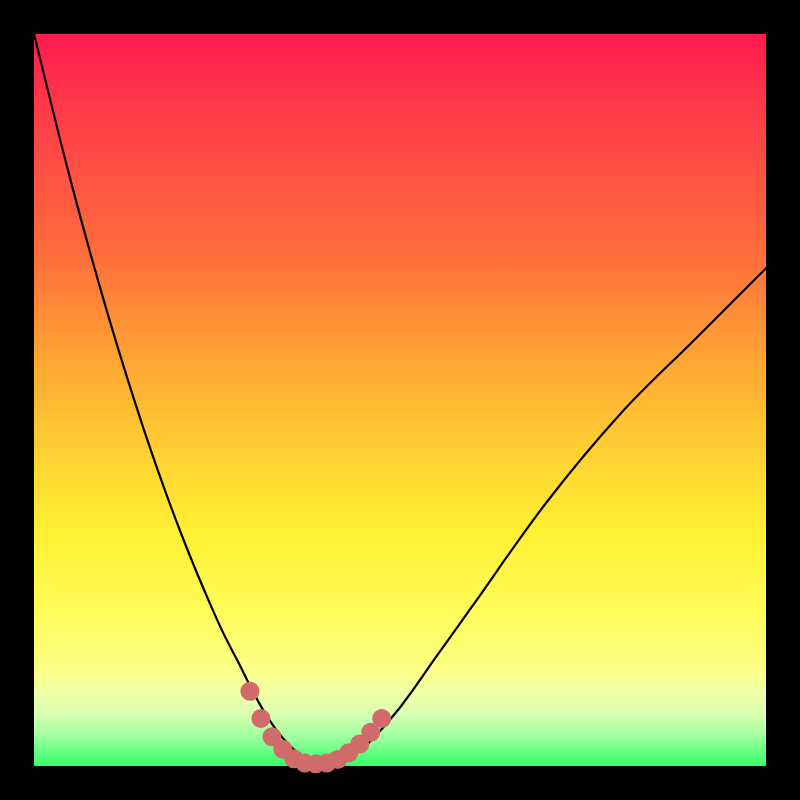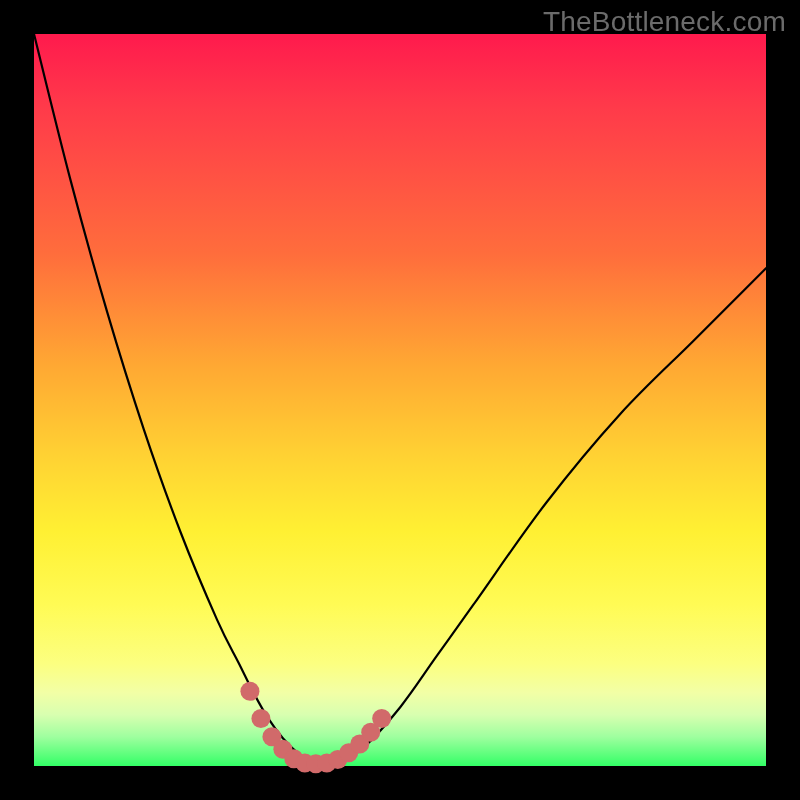--- a/index.html
+++ b/index.html
@@ -58,21 +58,20 @@
     top: 0;
     width: 732px;
     height: 732px;
     overflow: visible;
   }
 </style>
 </head>
 <body>
 
 <div class="frame">
-  <div class="watermark">TheBottleneck.com</div>
 
   <div class="plot">
     <svg class="curves" viewBox="0 0 732 732" preserveAspectRatio="none">
       <path id="curve-path" fill="none" stroke="#000000" stroke-width="2.2" stroke-linecap="round" d="M 0,0 C 6.588,26.351999999999993 23.424,96.33119999999997 36.6,146.39999999999998 C 49.776,196.4688 60.02400000000001,233.3616 73.2,278.16 C 86.376,322.95840000000004 96.624,355.75199999999995 109.8,395.28 C 122.976,434.808 133.22400000000002,463.50239999999997 146.4,497.76 C 159.576,532.0176 172.4592,561.8832 183,585.6 C 193.5408,609.3168000000001 198.372,616.344 204.96,629.52 C 211.548,642.6959999999999 214.3296,648.918 219.6,658.8 C 224.8704,668.6819999999999 228.9696,676.2508799999999 234.24,684.42 C 239.5104,692.58912 243.60960000000003,697.99128 248.88000000000002,704.184 C 254.15040000000002,710.37672 258.2496,714.47592 263.52,718.824 C 268.7904,723.1720799999999 272.88960000000003,726.3636 278.16,728.34 C 283.4304,730.3164 287.5296,730.06752 292.8,729.804 C 298.0704,729.54048 300.852,729.77472 307.44,726.876 C 314.028,723.97728 318.85920000000004,723.31848 329.40000000000003,713.7 C 339.9408,704.0815200000001 352.824,689.9100000000001 366,673.44 C 379.176,656.97 389.42400000000004,640.6464000000001 402.6,622.2 C 415.776,603.7536 419.436,598.6296 439.2,570.96 C 458.964,543.2904000000001 486.048,502.73760000000004 512.4,468.48 C 538.752,434.2224 559.248,409.62719999999996 585.6,380.64 C 611.952,351.6528 636.4008000000001,329.83920000000006 658.8000000000001,307.44000000000005 C 681.1992,285.04080000000005 696.864,269.37600000000003 710.04,256.2 C 723.2159999999999,243.02399999999997 728.0472,238.19279999999995 732,234.23999999999995"></path>
       <g id="dots-group">
           <circle cx="215.94" cy="657.336" r="9.5" fill="#d16a6a"></circle>
           <circle cx="226.92" cy="684.42" r="9.5" fill="#d16a6a"></circle>
           <circle cx="237.9" cy="702.72" r="9.5" fill="#d16a6a"></circle>
           <circle cx="248.88000000000002" cy="715.164" r="9.5" fill="#d16a6a"></circle>
           <circle cx="259.86" cy="724.68" r="9.5" fill="#d16a6a"></circle>

